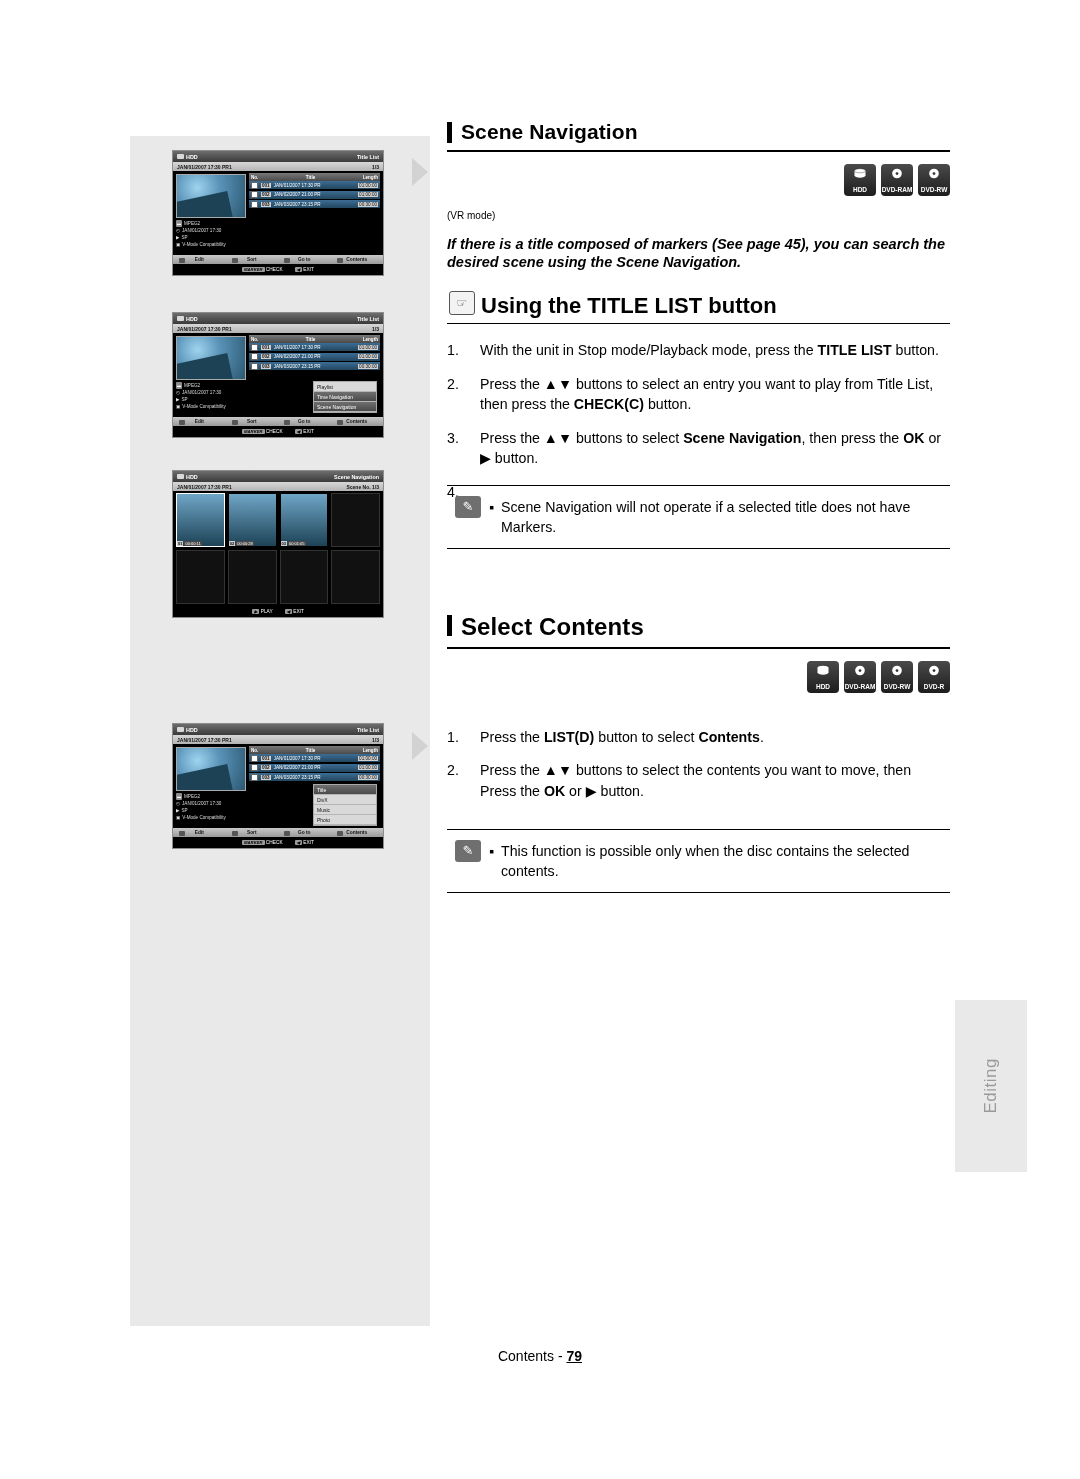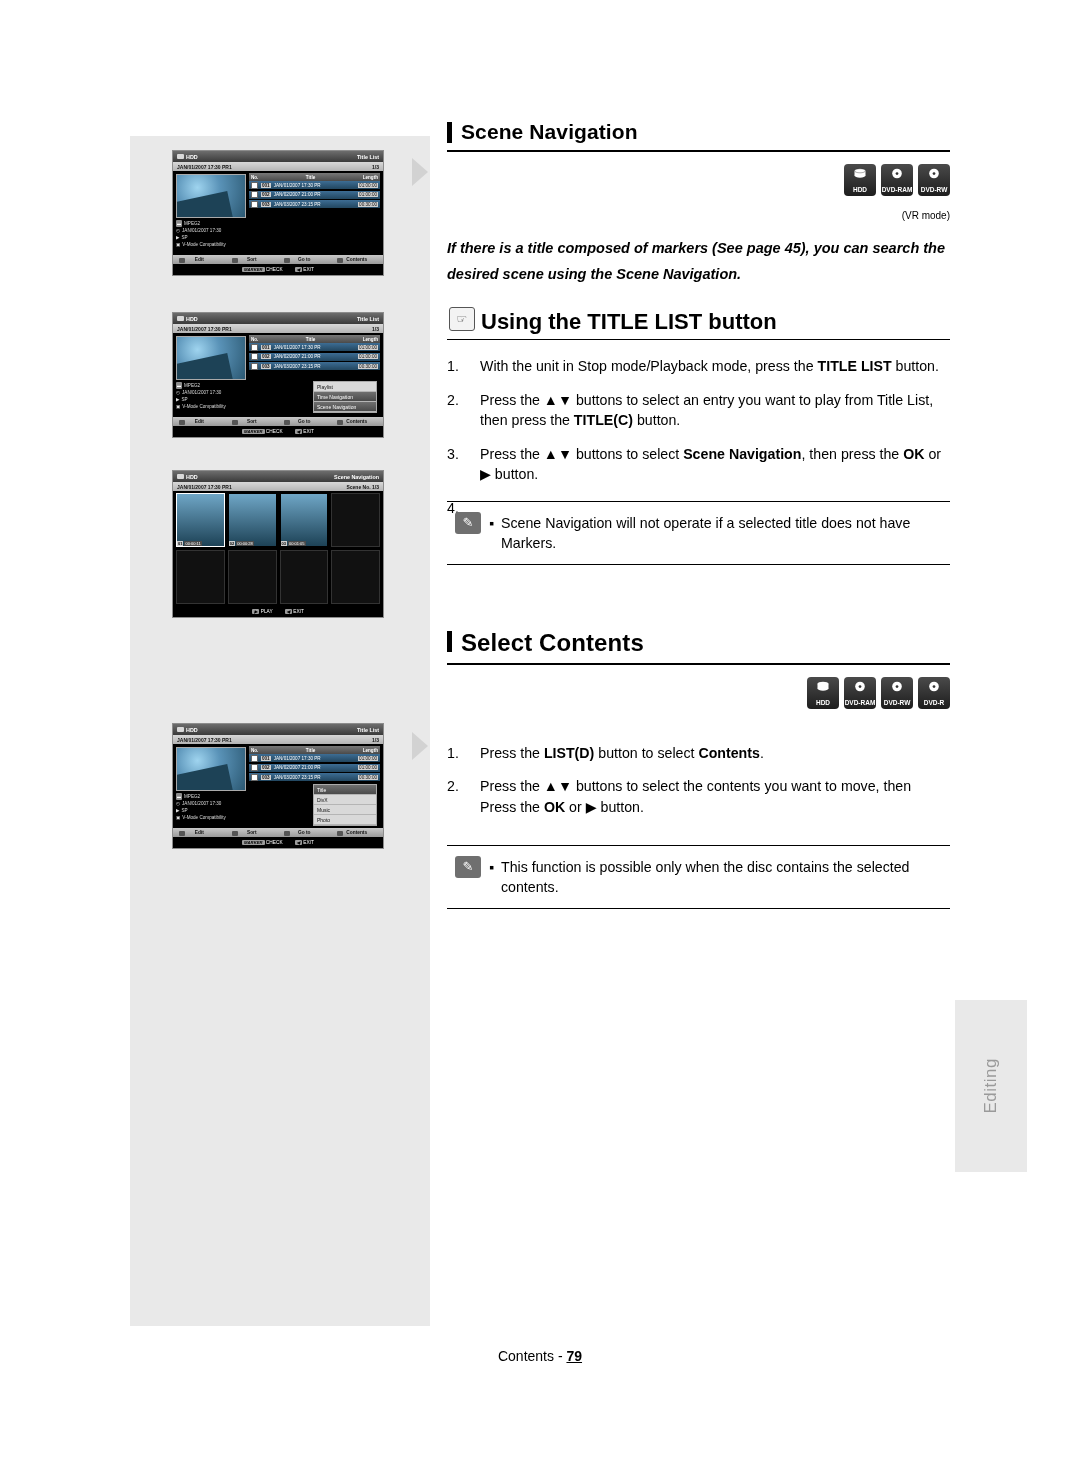--- a/index.html
+++ b/index.html
@@ -39,24 +39,24 @@
     background:linear-gradient(#4a4a4a,#1d1d1d);
     color:#fff; display:flex; flex-direction:column; align-items:center; justify-content:flex-end;
     font-size:6.5px; font-weight:bold; padding-bottom:2px; box-sizing:border-box;
     position:relative;
   }
   .disc .glyph {
     position:absolute; top:4px; left:50%; transform:translateX(-50%);
     width:14px; height:11px;
   }
   .disc .lbl { position:relative; z-index:2; line-height:8px; }
-  .vrmode { font-size:10px; text-align:right; margin-top:3px; color:#000; }
+  .vrmode { font-size:10px; margin-top:3px; color:#000; }
 
   .intro {
-    font-style:italic; font-weight:bold; font-size:14.5px; line-height:26px;
+    font-style:italic; font-weight:bold; font-size:14.5px; line-height:18px;
     margin-top:54px;
   }
 
   .sub-head-wrap { margin-top:22px; position:relative; border-bottom:1.5px solid #000; padding-bottom:4px; }
   .sub-head { font-size:22px; font-weight:bold; padding-left:34px; }
   .hand-icon {
     position:absolute; left:2px; top:-2px; width:24px; height:22px;
     border:1px solid #555; border-radius:3px; background:#f3f3f3;
     display:flex; align-items:center; justify-content:center; font-size:12px; color:#333;
   }
@@ -504,21 +504,21 @@
 
     <div class="intro" style="margin-top:14px;">If there is a title composed of markers (See page 45), you can search the desired scene using the Scene Navigation.</div>
 
     <div class="sub-head-wrap">
       <div class="hand-icon">☞</div>
       <div class="sub-head">Using the TITLE LIST button</div>
     </div>
 
     <ol class="steps">
       <li><span class="num">1.</span><span class="txt">With the unit in Stop mode/Playback mode, press the <b>TITLE LIST</b> button.</span></li>
-      <li><span class="num">2.</span><span class="txt">Press the ▲▼ buttons to select an entry you want to play from Title List, then press the <b>TITLE(C)</b> button.</span></li>
+      <li><span class="num">2.</span><span class="txt">Press the ▲▼ buttons to select an entry you want to play from Title List, then press the <b>CHECK(C)</b> button.</span></li>
       <li><span class="num">3.</span><span class="txt">Press the ▲▼ buttons to select <b>Scene Navigation</b>, then press the <b>OK</b> or ▶ button.</span></li>
       <li><span class="num">4.</span></li>
     </ol>
 
     <div class="note">
       <div class="pen">✎</div>
       <span class="bullet">▪</span>
       <span>Scene Navigation will not operate if a selected title does not have Markers.</span>
     </div>
 

